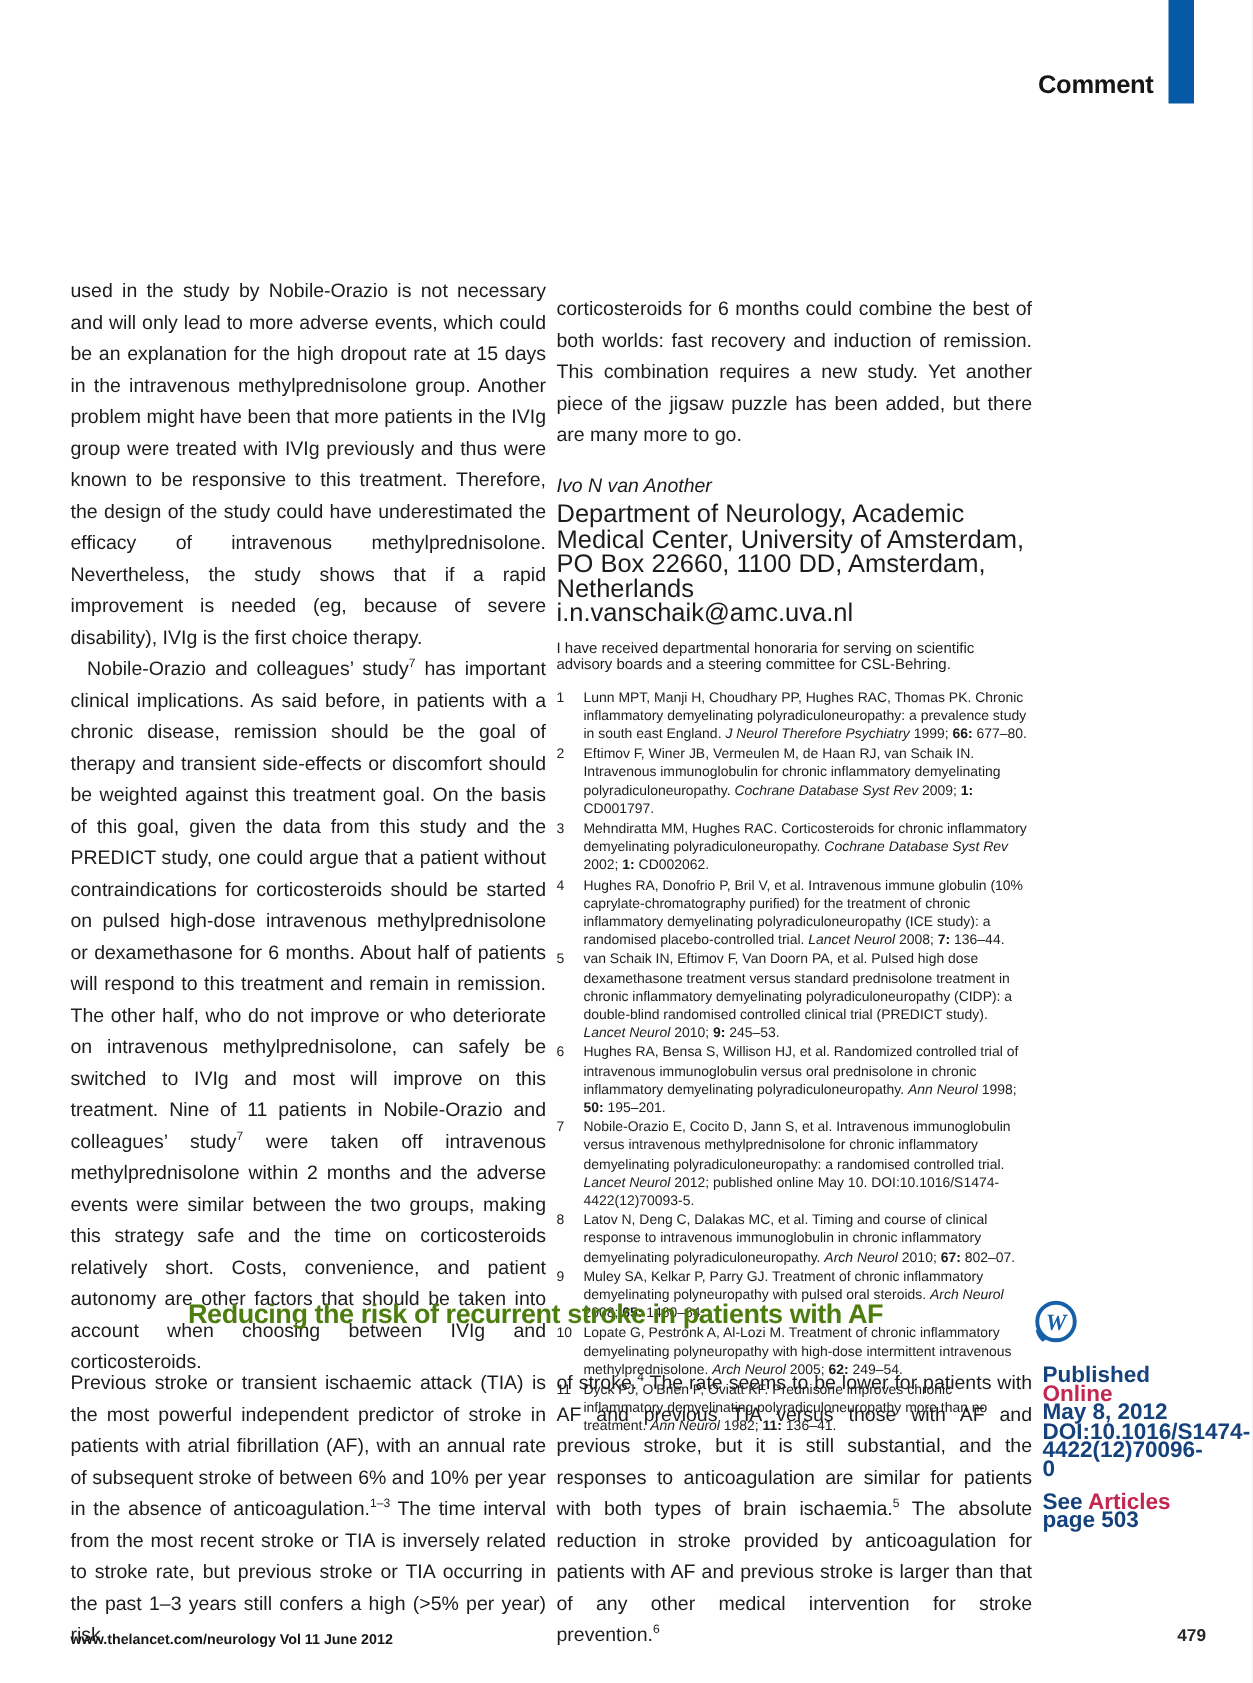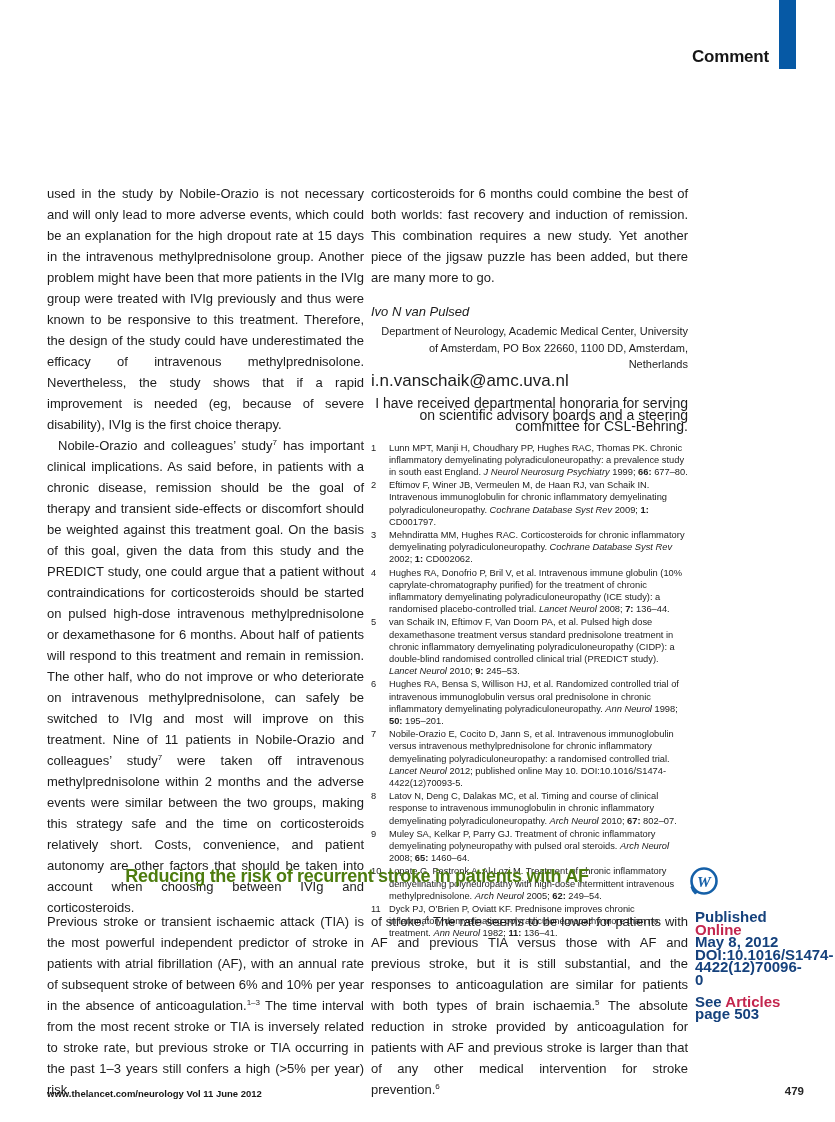--- a/index.html
+++ b/index.html
@@ -10,29 +10,29 @@
   }
   
   #blue-bar{position:absolute;left:779px;top:0;width:17px;height:69px;background:#0659A5;}
   #section-label{
     position:absolute;top:47px;left:0;right:66px;text-align:right;
     font-size:17px;font-weight:bold;color:#161616;letter-spacing:-0.2px;
   }
   
   .col{position:absolute;width:317px;text-align:justify;}
   #c-left{left:47px;top:183px;}
-  #c-right{left:371px;top:183px;}
+  #c-right{left:371px;top:195px;}
   .body-text{font-size:13px;line-height:21px;color:#1c1c1c;}
   .para{margin:0;}
   .para.indent{text-indent:11px;}
   
   .author{font-style:italic;font-size:13px;line-height:18px;margin-top:15px;}
-  .affiliation{font-size:11px;line-height:16.5px;text-align:right;margin-top:2px;}
+  .affiliation{font-size:17px;line-height:16.5px;text-align:left;margin-top:2px;}
   .email{font-size:17px;line-height:16.5px;text-align:left;}
-  .disclosure{font-size:14px;line-height:11.5px;text-align:right;margin-top:9px;color:#1c1c1c;}
+  .disclosure{font-size:10px;line-height:11.5px;text-align:left;margin-top:9px;color:#1c1c1c;}
   
   .refs{margin-top:9px;}
   .ref{display:flex;font-size:9.3px;line-height:12.2px;text-align:left;margin-bottom:1px;}
   .ref-num{width:11px;flex:0 0 11px;margin-right:7px;}
   .ref-text{flex:1;}
   
   .seg-i{font-style:italic;}
   .seg-b{font-weight:bold;}
   .seg-sup{vertical-align:super;font-size:62%;line-height:0;}
   .seg-blue{color:#15417C;}
@@ -73,31 +73,31 @@
   <p class="para"><span>used in the study by Nobile-Orazio is not necessary and will only lead to more adverse events, which could be an explanation for the high dropout rate at 15 days in the intravenous methylprednisolone group. Another problem might have been that more patients in the IVIg group were treated with IVIg previously and thus were known to be responsive to this treatment. Therefore, the design of the study could have underestimated the efficacy of intravenous methylprednisolone. Nevertheless, the study shows that if a rapid improvement is needed (eg, because of severe disability), IVIg is the first choice therapy.</span></p>
       <p class="para indent"><span>Nobile-Orazio and colleagues’ study</span><span class="seg-sup">7</span><span> has important clinical implications. As said before, in patients with a chronic disease, remission should be the goal of therapy and transient side-effects or discomfort should be weighted against this treatment goal. On the basis of this goal, given the data from this study and the PREDICT study, one could argue that a patient without contraindications for corticosteroids should be started on pulsed high-dose intravenous methylprednisolone or dexamethasone for 6 months. About half of patients will respond to this treatment and remain in remission. The other half, who do not improve or who deteriorate on intravenous methylprednisolone, can safely be switched to IVIg and most will improve on this treatment. Nine of 11 patients in Nobile-Orazio and colleagues’ study</span><span class="seg-sup">7</span><span> were taken off intravenous methylprednisolone within 2 months and the adverse events were similar between the two groups, making this strategy safe and the time on corticosteroids relatively short. Costs, convenience, and patient autonomy are other factors that should be taken into account when choosing between IVIg and corticosteroids.</span></p>
     </div>
 
   <div id="c-right" class="col body-text">
     <div>
 
     <p class="para"><span>corticosteroids for 6 months could combine the best of both worlds: fast recovery and induction of remission. This combination requires a new study. Yet another piece of the jigsaw puzzle has been added, but there are many more to go.</span></p>
       </div>
 
-    <div class="author">Ivo N van Pulsed</div>
+    <div class="author">Ivo N van Another</div>
     <div class="affiliation">Department of Neurology, Academic Medical Center, University of Amsterdam, PO Box 22660, 1100 DD, Amsterdam, Netherlands</div>
     <div class="email">i.n.vanschaik@amc.uva.nl</div>
 
     <div class="disclosure">I have received departmental honoraria for serving on scientific advisory boards and a steering committee for CSL-Behring.</div>
 
     <div class="refs">
 
     <div class="ref">
           <span class="ref-num">1</span>
-          <span class="ref-text"><span>Lunn MPT, Manji H, Choudhary PP, Hughes RAC, Thomas PK. Chronic inflammatory demyelinating polyradiculoneuropathy: a prevalence study in south east England. </span><span class="seg-i">J Neurol Neurosurg Psychiatry</span><span> 1999; </span><span class="seg-b">66:</span><span> 677–80.</span></span>
+          <span class="ref-text"><span>Lunn MPT, Manji H, Choudhary PP, Hughes RAC, Thomas PK. Chronic inflammatory demyelinating polyradiculoneuropathy: a prevalence study in south east England. </span><span class="seg-i">J Neurol Therefore Psychiatry</span><span> 1999; </span><span class="seg-b">66:</span><span> 677–80.</span></span>
         </div>
         <div class="ref">
           <span class="ref-num">2</span>
           <span class="ref-text"><span>Eftimov F, Winer JB, Vermeulen M, de Haan RJ, van Schaik IN. Intravenous immunoglobulin for chronic inflammatory demyelinating polyradiculoneuropathy. </span><span class="seg-i">Cochrane Database Syst Rev</span><span> 2009; </span><span class="seg-b">1:</span><span> CD001797.</span></span>
         </div>
         <div class="ref">
           <span class="ref-num">3</span>
           <span class="ref-text"><span>Mehndiratta MM, Hughes RAC. Corticosteroids for chronic inflammatory demyelinating polyradiculoneuropathy. </span><span class="seg-i">Cochrane Database Syst Rev</span><span> 2002; </span><span class="seg-b">1:</span><span> CD002062.</span></span>
         </div>
         <div class="ref">

